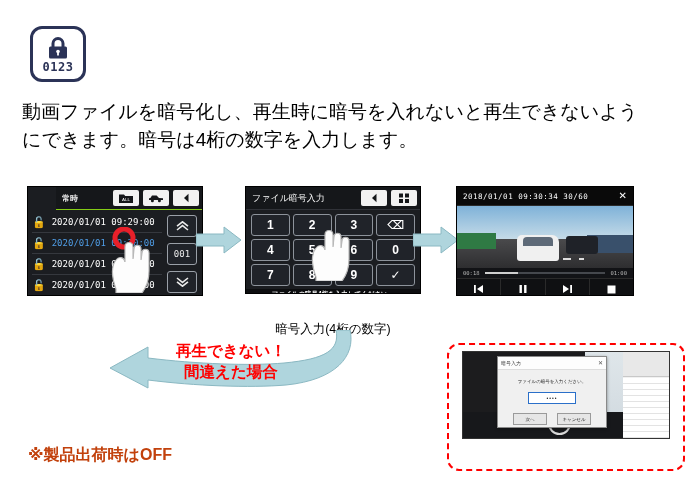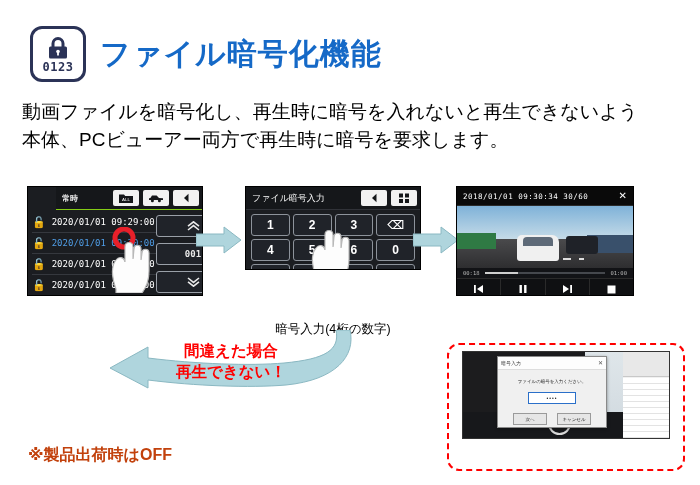--- a/index.html
+++ b/index.html
@@ -55,21 +55,21 @@
   .panels { position: absolute; left: 0; top: 186px; width: 700px; height: 145px; }
 
   .device {
     position: absolute;
     background: #1b1d21;
     border: 1px solid #000;
     box-sizing: border-box;
     overflow: hidden;
   }
   .dev-filelist { left: 27px; top: 0; width: 176px; height: 110px; }
-  .dev-keypad   { left: 245px; top: 0; width: 176px; height: 84px; }
+  .dev-keypad   { left: 245px; top: 0; width: 176px; height: 108px; }
   .dev-play     { left: 456px; top: 0; width: 178px; height: 110px; background:#a21caf; }
 
   
   .fl-head {
     height: 22px; background: #15171a;
     display: flex; align-items: center;
     padding: 0 3px 0 6px; gap: 4px;
     border-bottom: 1px solid #84cc16;
     margin-left: 28px;
   }
@@ -93,21 +93,21 @@
   .fl-nav {
     width: 40px; display: flex; flex-direction: column;
     align-items: center; justify-content: space-around;
     padding: 2px 0;
   }
   .navbtn {
     width: 28px; height: 20px;
     border: 1px solid #9aa0a8; border-radius: 3px;
     background: #202329; color: #eaeaea;
     display: flex; align-items: center; justify-content: center;
-    font-size: 11px; font-weight: 700; line-height: 1; padding-left: 22px;
+    font-size: 11px; font-weight: 400; line-height: 1;
   }
   .navbtn.pg { font-size: 9px; font-family: "DejaVu Sans Mono", monospace; }
 
   
   .kp-head {
     height: 22px; background: #15171a;
     display: flex; align-items: center;
     padding: 0 3px 0 6px; gap: 4px;
     border-bottom: 1px solid #303238;
   }
@@ -275,26 +275,25 @@
     <span>
       <svg width="26" height="24" viewBox="0 0 26 24">
         <path d="M8 11 V7.5 a5 5 0 0 1 10 0 V11" fill="none" stroke="#2b3357" stroke-width="3"></path>
         <rect x="4" y="10.5" width="18" height="12" rx="1.5" fill="#2b3357"></rect>
         <circle cx="13" cy="15.5" r="1.8" fill="#ffffff"></circle>
         <rect x="12.1" y="15.5" width="1.8" height="4" fill="#ffffff"></rect>
       </svg>
     </span>
     <div class="lock-digits">0123</div>
   </div>
-  <div class="page-title">ファイル暗号化機能</div>
 </div>
 
 <div class="intro">
   <div>動画ファイルを暗号化し、再生時に暗号を入れないと再生できないよう</div>
-  <div>本体、PCビューアー両方で再生時に暗号を要求します。</div>
+  <div>にできます。暗号は4桁の数字を入力します。</div>
 </div>
 
 <div class="panels">
 
   <div class="device dev-filelist">
     <div class="fl-head">
       <span class="fl-head-label">常時</span>
       <span class="hbtn">
         <svg width="14" height="10" viewBox="0 0 14 10">
             <path d="M0 1.5h5l1.2 1.5H14V10H0z" fill="#15171a"></path>
@@ -458,22 +457,22 @@
 
   <div class="cap cap2">暗号入力(4桁の数字)</div>
 </div>
 
 <div class="curve-arrow">
   <svg width="260" height="62" viewBox="0 0 260 62">
     <path d="M250 0 C256 26 236 50 186 55 C150 58 95 56 48 50 L48 58 L10 38 L48 17 L48 28 C96 34 150 36 184 33 C226 29 240 20 236 0 Z" fill="#afd5dd" stroke="#8ab8c2" stroke-width="1"></path>
   </svg>
 </div>
 <div class="warn-red">
+  <div>再生できない！</div>
   <div>間違えた場合</div>
-  <div>再生できない！</div>
 </div>
 
 <div class="note-off">※製品出荷時はOFF</div>
 
 <div class="pcbox">
   <div class="pcshot">
     <div class="pc-left">
       <div class="pc-map-top"></div>
       <div class="pc-map"></div>
       <div class="pc-bottombar"></div>

